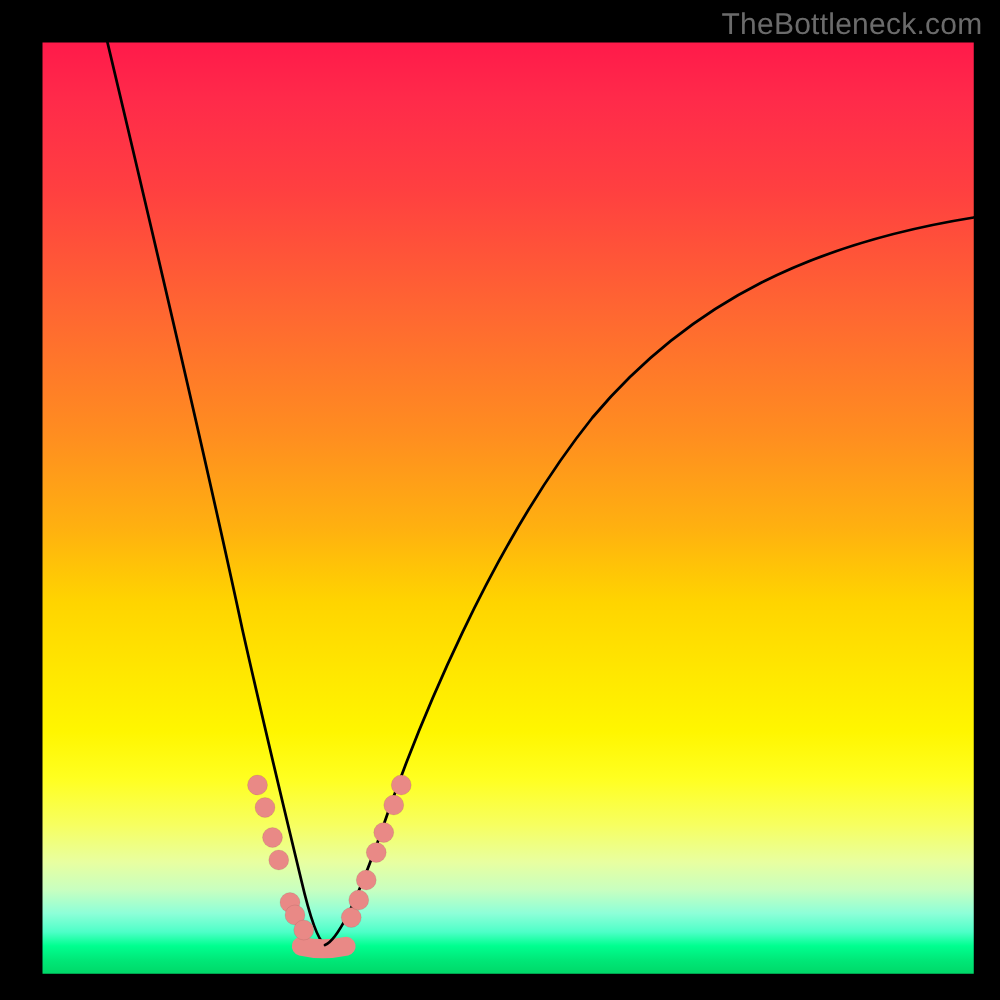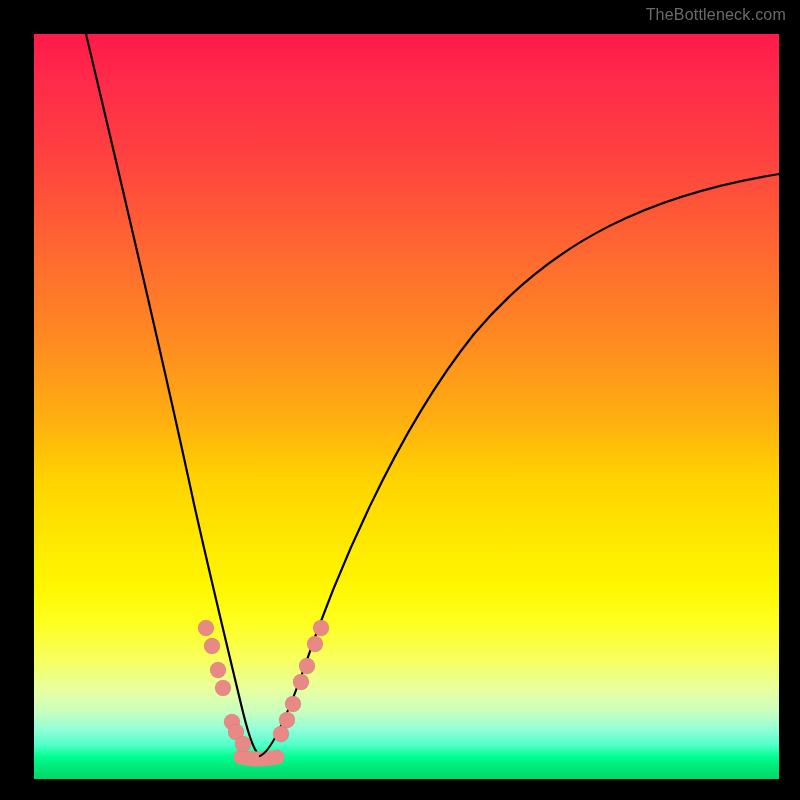--- a/index.html
+++ b/index.html
@@ -46,21 +46,21 @@
         #00ff90 97%,
         #00e878 98.5%,
         #00d868 100%
       );
   }
   .watermark {
     position: absolute;
     top: 6px;
     right: 14px;
     color: #6b6b6b;
-    font-size: 16px;
+    font-size: 24px;
     font-weight: 500;
     letter-spacing: 0.2px;
     user-select: none;
   }
   svg.curves {
     position: absolute;
     left: 0;
     top: 0;
     width: 745px;
     height: 745px;

